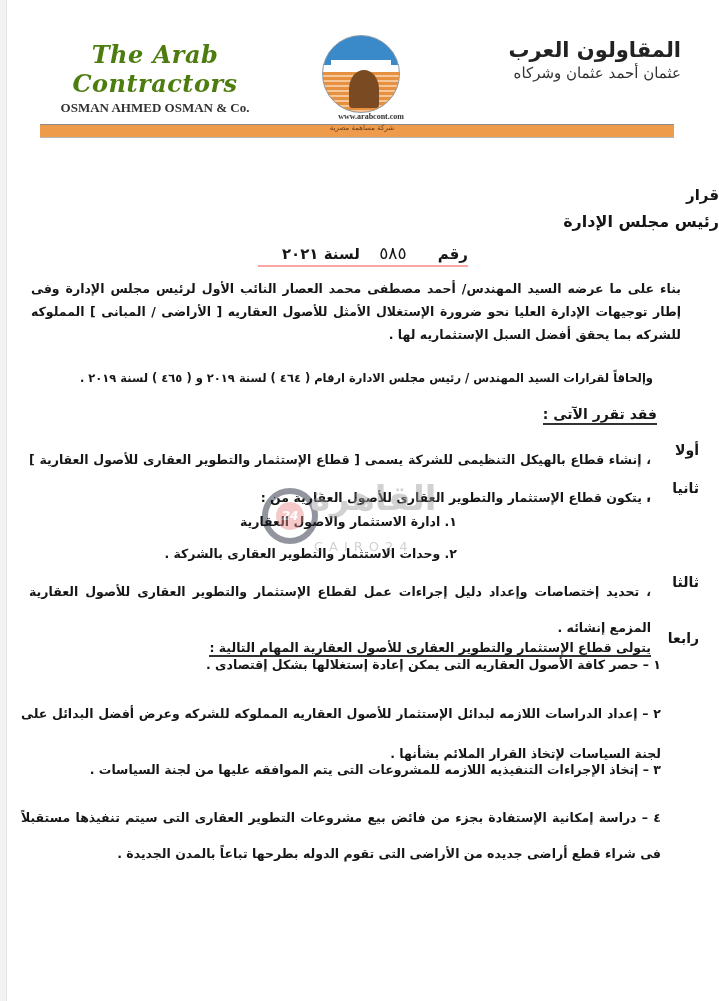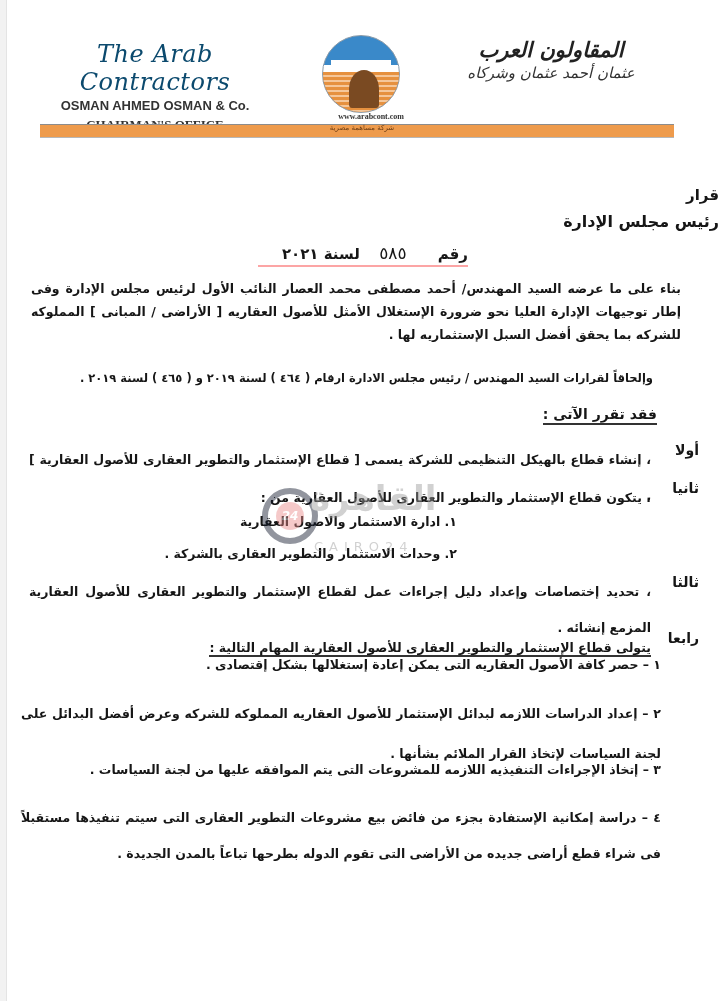--- a/index.html
+++ b/index.html
@@ -4,25 +4,25 @@
 <style>
   html, body { margin: 0; padding: 0; }
   body {
     width: 719px; height: 1001px; background: #ffffff; position: relative; overflow: hidden;
     font-family: "DejaVu Sans", sans-serif; color: #161616;
   }
   .left-edge { position: absolute; left: 0; top: 0; width: 6px; height: 1001px; background: #f2f2f2; border-right: 1px solid #e4e4e4; }
 
   
   .lh-en { position: absolute; left: 20px; top: 40px; width: 270px; text-align: center; }
-  .lh-en .brand { font-family: "DejaVu Serif", serif; font-size: 24px; font-weight: normal; color: #0c4a6e; letter-spacing: 0.5px; font-style: italic; }
-  .lh-en .sub { font-family: Liberation Sans, sans-serif; font-size: 13px; font-weight: bold; color: #333; margin-top: 2px; }
+  .lh-en .brand { font-family: "DejaVu Serif", serif; font-size: 24px; font-weight: bold; color: #4d7c0f; letter-spacing: 0.5px; font-style: italic; }
+  .lh-en .sub { font-family: Liberation Serif, serif; font-size: 13px; font-weight: bold; color: #333; margin-top: 2px; }
   .lh-en .sub2 { font-family: "Liberation Serif", serif; font-size: 13px; font-weight: bold; color: #333; margin-top: 4px; }
 
-  .lh-ar { position: absolute; right: 38px; top: 38px; width: 260px; text-align: center; direction: rtl; font-style: italic; }
+  .lh-ar { position: absolute; right: 38px; top: 38px; width: 260px; text-align: right; direction: rtl; }
   .lh-ar .brand { font-size: 21px; font-weight: bold; color: #222; letter-spacing: 1px; }
   .lh-ar .sub { font-family: "DejaVu Serif", serif; font-size: 15px; color: #333; margin-top: 2px; }
   .lh-ar .sub2 { font-size: 12px; font-weight: bold; color: #333; margin-top: 2px; }
 
   .logo { position: absolute; left: 322px; top: 35px; width: 76px; height: 76px; border-radius: 50%; overflow: hidden; border: 1px solid #8a9aa8;
     background: linear-gradient(to bottom, #3a89c9 0%, #3a89c9 38%, #ffffff 38%, #ffffff 48%, #e38a3a 48%, #e38a3a 100%); }
   .logo .stripes { position: absolute; left: 0; top: 48%; width: 100%; height: 52%;
     background: repeating-linear-gradient(to bottom, #e6913f 0, #e6913f 3px, #f5c79a 3px, #f5c79a 5px); }
   .logo .sphinx { position: absolute; left: 26px; top: 34px; width: 30px; height: 38px; background: #7a4a22; border-radius: 50% 50% 10% 10%; }
   .logo .skyline { position: absolute; left: 8px; top: 24px; width: 60px; height: 6px; background: #ffffff; }

